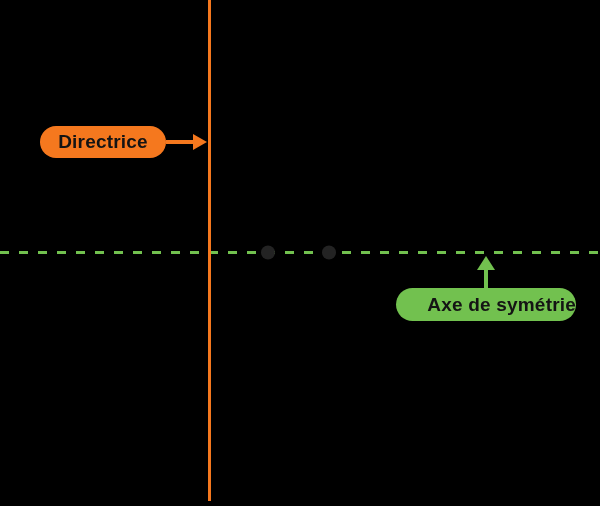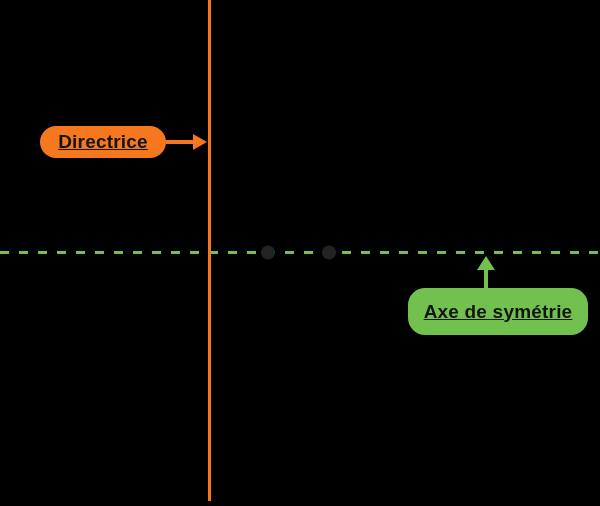--- a/index.html
+++ b/index.html
@@ -58,35 +58,35 @@
     position:absolute;
     display:flex;
     align-items:center;
     justify-content:center;
     border-radius:17px;
     font-weight:700;
     font-size:19px;
     letter-spacing:0.2px;
     color:var(--text);
     white-space:nowrap;
-    text-decoration:underline;
   }
   .pill-orange{
     left:40px;
     top:126px;
     width:126px;
     height:32px;
     background:var(--orange);
   }
   .pill-green{
-    left:408px;
+    left:396px;
     top:288px;
     width:180px;
-    height:47px;
+    height:33px;
     background:var(--green);
+    justify-content:flex-end;
   }
 </style>
 </head>
 <body>
 
 <div class="stage">
 
   <svg class="layer" viewBox="0 0 600 506" xmlns="http://www.w3.org/2000/svg">
 
     <line class="axis" x1="0" y1="252.5" x2="600" y2="252.5"></line>

